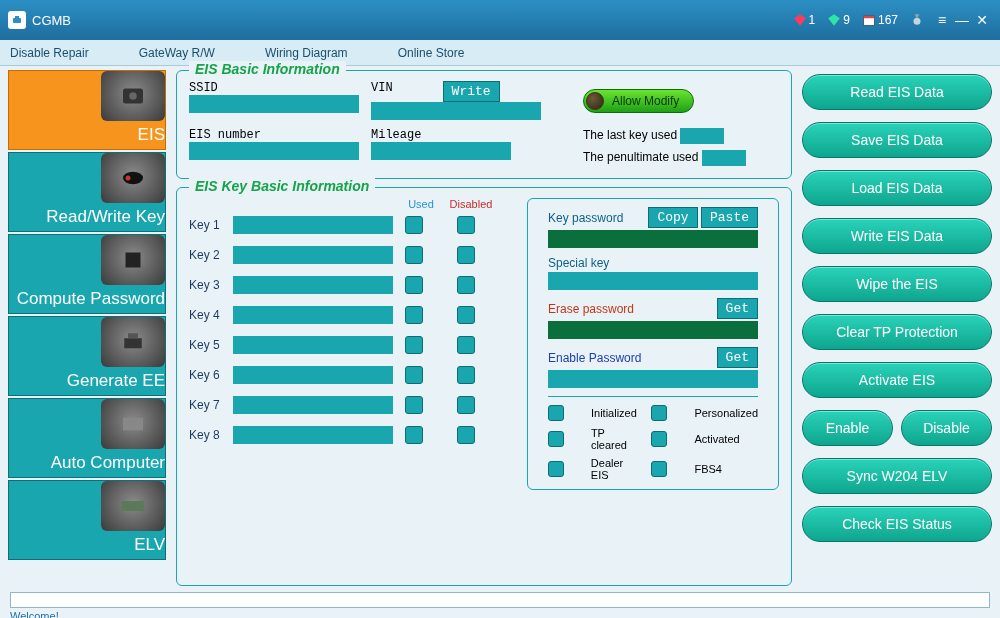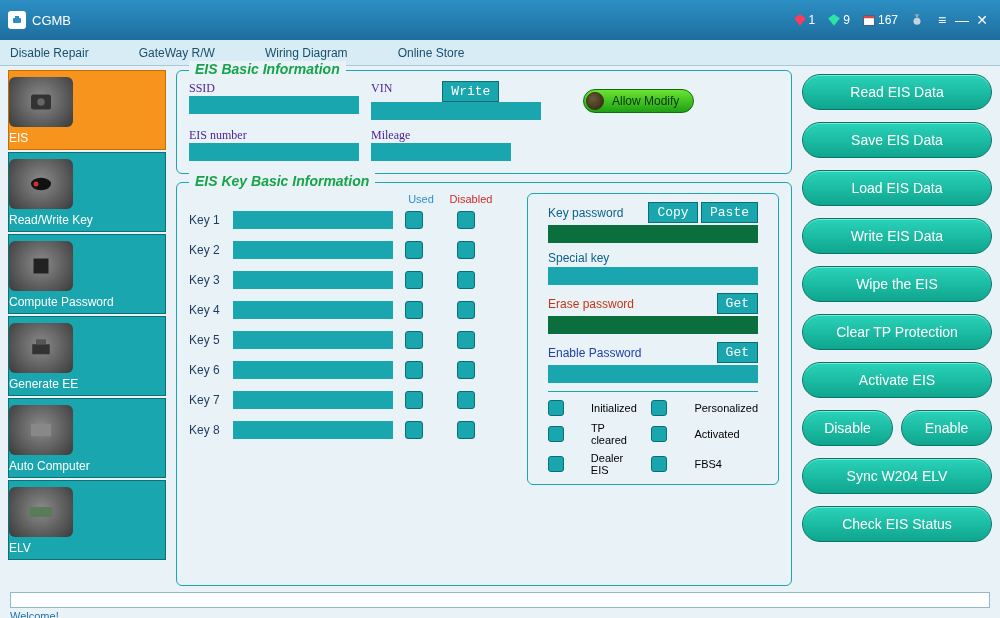--- a/index.html
+++ b/index.html
@@ -40,23 +40,23 @@
 }
 
 .sidebar { width: 158px; display: flex; flex-direction: column; gap: 2px; }
 .sidebar-item {
   height: 80px;
   background: #19a6af;
   border: 1px solid #0e6f75;
   color: #fff;
   display: flex;
   flex-direction: column;
-  align-items: flex-start;
+  align-items: flex-end;
   justify-content: flex-end;
-  font-size: 12px;
+  font-size: 17px;
   padding-bottom: 4px;
   cursor: pointer;
   position: relative;
 }
 .sidebar-item.active { background: #f7941e; border-color:#c96c00;}
 .sidebar-item .icon-box {
   width: 64px; height: 50px;
   background: radial-gradient(circle at 50% 45%, #8b8b8b 0%, #3a3a3a 100%);
   border-radius: 6px;
   margin-bottom: 4px;
@@ -78,21 +78,21 @@
   left: 12px;
   background: #e9f3f7;
   padding: 0 6px;
   color: #16a34a;
   font-size: 14px;
   font-weight: bold;
   font-style: italic;
 }
 
 .basic-info { display: grid; grid-template-columns: 170px 200px 1fr; column-gap: 12px; row-gap:8px; font-size:12px;}
-.label-sm { color:#4c1d95; font-family: Liberation Serif, serif; font-size:12px;}
+.label-sm { color:#000000; font-family: Liberation Mono, monospace; font-size:12px;}
 .tealbox { height:18px; background:#19a6af; width:100%; }
 .tealbox.w140{width:140px;}
 .tealbox.w170{width:170px;}
 .tealbox.small{width:44px;height:16px;display:inline-block;vertical-align:middle;}
 .minibtn{
   display:inline-block;
   background:#19a6af;
   color:#fff;
   font-size:13px;
   padding:2px 8px;
@@ -294,20 +294,24 @@
           </div>
         </div>
         <div>
           <div class="label-sm">EIS number</div>
           <div class="tealbox w170"></div>
         </div>
         <div>
           <div class="label-sm">Mileage</div>
           <div class="tealbox w140"></div>
         </div>
+        <div style="font-family:'Courier New',monospace;font-size:12px;">
+          <div style="margin-bottom:6px;"><span>The last key used</span> <span class="tealbox small"></span></div>
+          <div><span>The penultimate used</span> <span class="tealbox small"></span></div>
+        </div>
       </div>
     </div>
 
     <div class="fieldset" style="flex:1;">
       <div class="legend">EIS Key Basic Information</div>
       <div class="key-info-row">
         <div class="key-list">
           <div class="key-headers">
             <div class="h1"></div>
             <div class="h2">Used</div>
@@ -427,22 +431,22 @@
 
   <div class="action-panel">
     <div class="action-btn">Read  EIS Data</div>
     <div class="action-btn">Save EIS Data</div>
     <div class="action-btn">Load EIS Data</div>
     <div class="action-btn">Write EIS Data</div>
     <div class="action-btn">Wipe the EIS</div>
     <div class="action-btn">Clear TP Protection</div>
     <div class="action-btn">Activate EIS</div>
     <div class="action-row">
+      <div class="action-btn">Enable</div>
       <div class="action-btn">Disable</div>
-      <div class="action-btn">Enable</div>
     </div>
     <div class="action-btn">Sync W204 ELV</div>
     <div class="action-btn">Check EIS Status</div>
   </div>
 
 </div>
 
 <div class="statusbar"></div>
 <div class="welcome">Welcome!</div>
 

